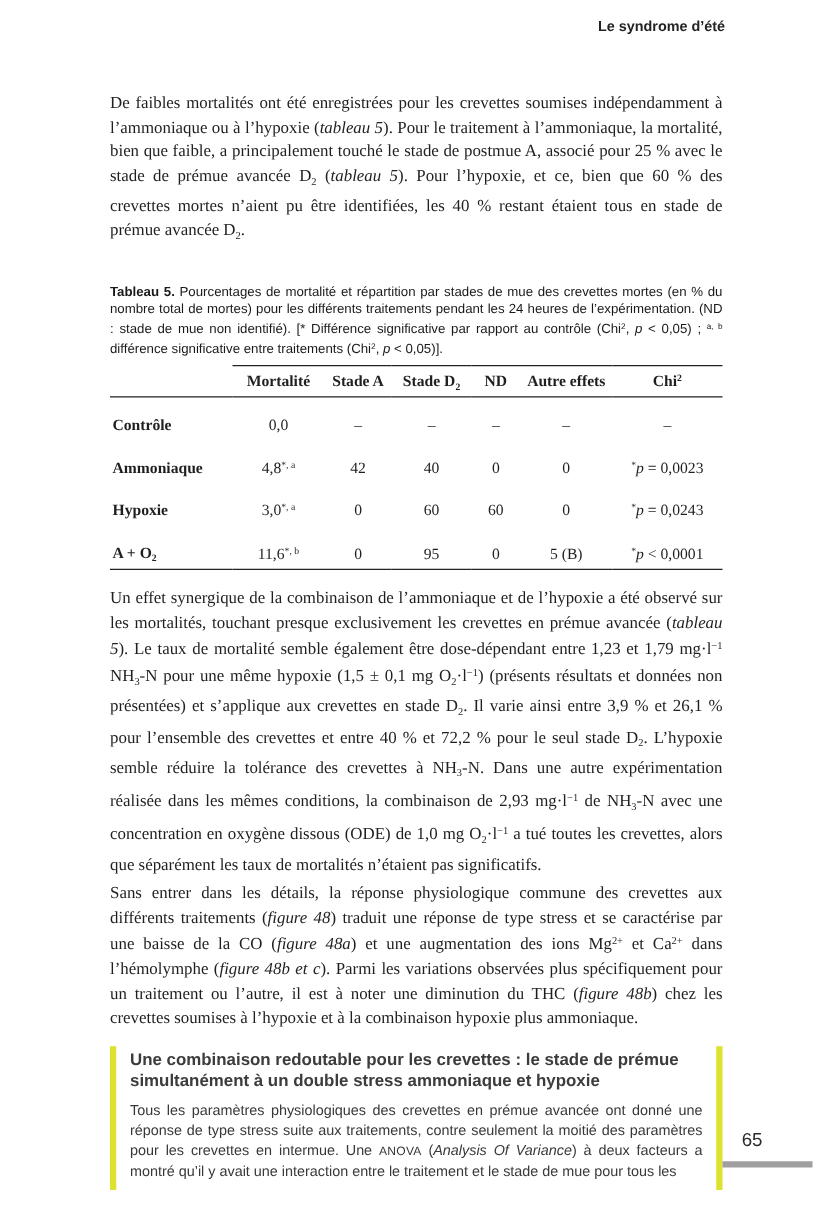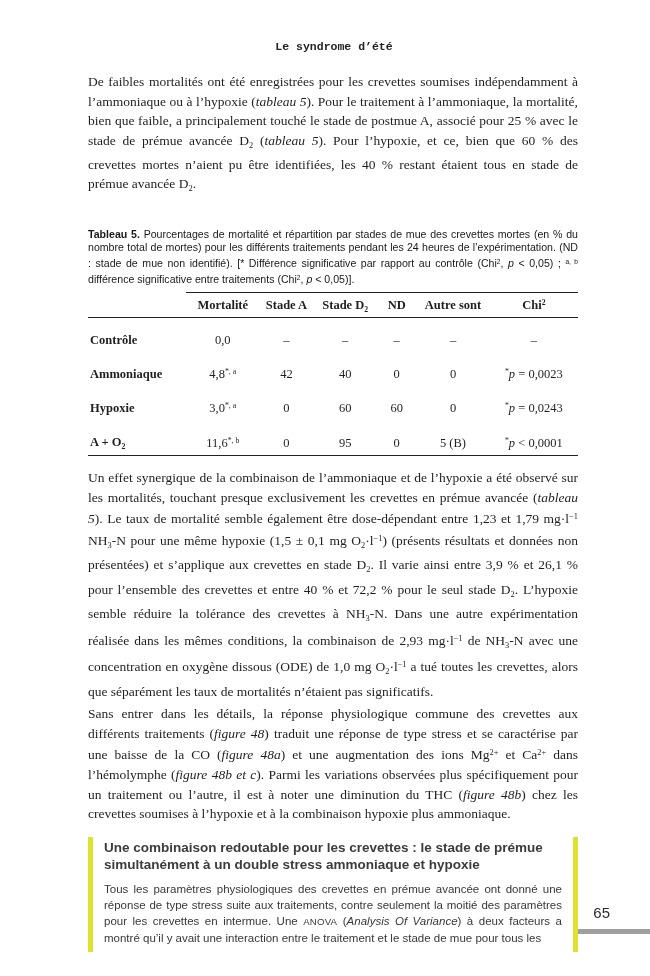--- a/index.html
+++ b/index.html
@@ -7,23 +7,23 @@
     width: 650px; height: 976px;
     position: relative;
     background: #ffffff;
     overflow: hidden;
     font-family: "Liberation Serif", "DejaVu Serif", serif;
     color: #1f1f1f;
   }
 
   
   .running-title {
-    position: absolute; top: 40px; left: 88px; width: 492px;
-    text-align: center;
-    font-family: Liberation Mono, monospace;
+    position: absolute; top: 16px; left: 88px; width: 492px;
+    text-align: right;
+    font-family: Liberation Sans, sans-serif;
     font-weight: 700; font-size: 11.5px; color: #232323;
   }
 
   
   .content { position: absolute; left: 88px; top: 72px; width: 490px; }
 
   p.body {
     margin: 0 0 3px 0;
     font-size: 13.5px; line-height: 19.5px;
     text-align: justify; color: #1f1f1f;
@@ -116,21 +116,21 @@
         <col style="width:15%">
         <col style="width:18%">
     </colgroup>
     <thead>
       <tr>
         <th></th>
         <th>Mortalité</th>
         <th>Stade A</th>
         <th>Stade D<span class="r-sub">2</span></th>
         <th>ND</th>
-        <th>Autre sont</th>
+        <th>Autre effets</th>
         <th>Chi<span class="r-sup">2</span></th>
       </tr>
     </thead>
     <tbody>
       <tr>
         <td>Contrôle</td>
         <td>0,0</td>
         <td>–</td>
         <td>–</td>
         <td>–</td>

